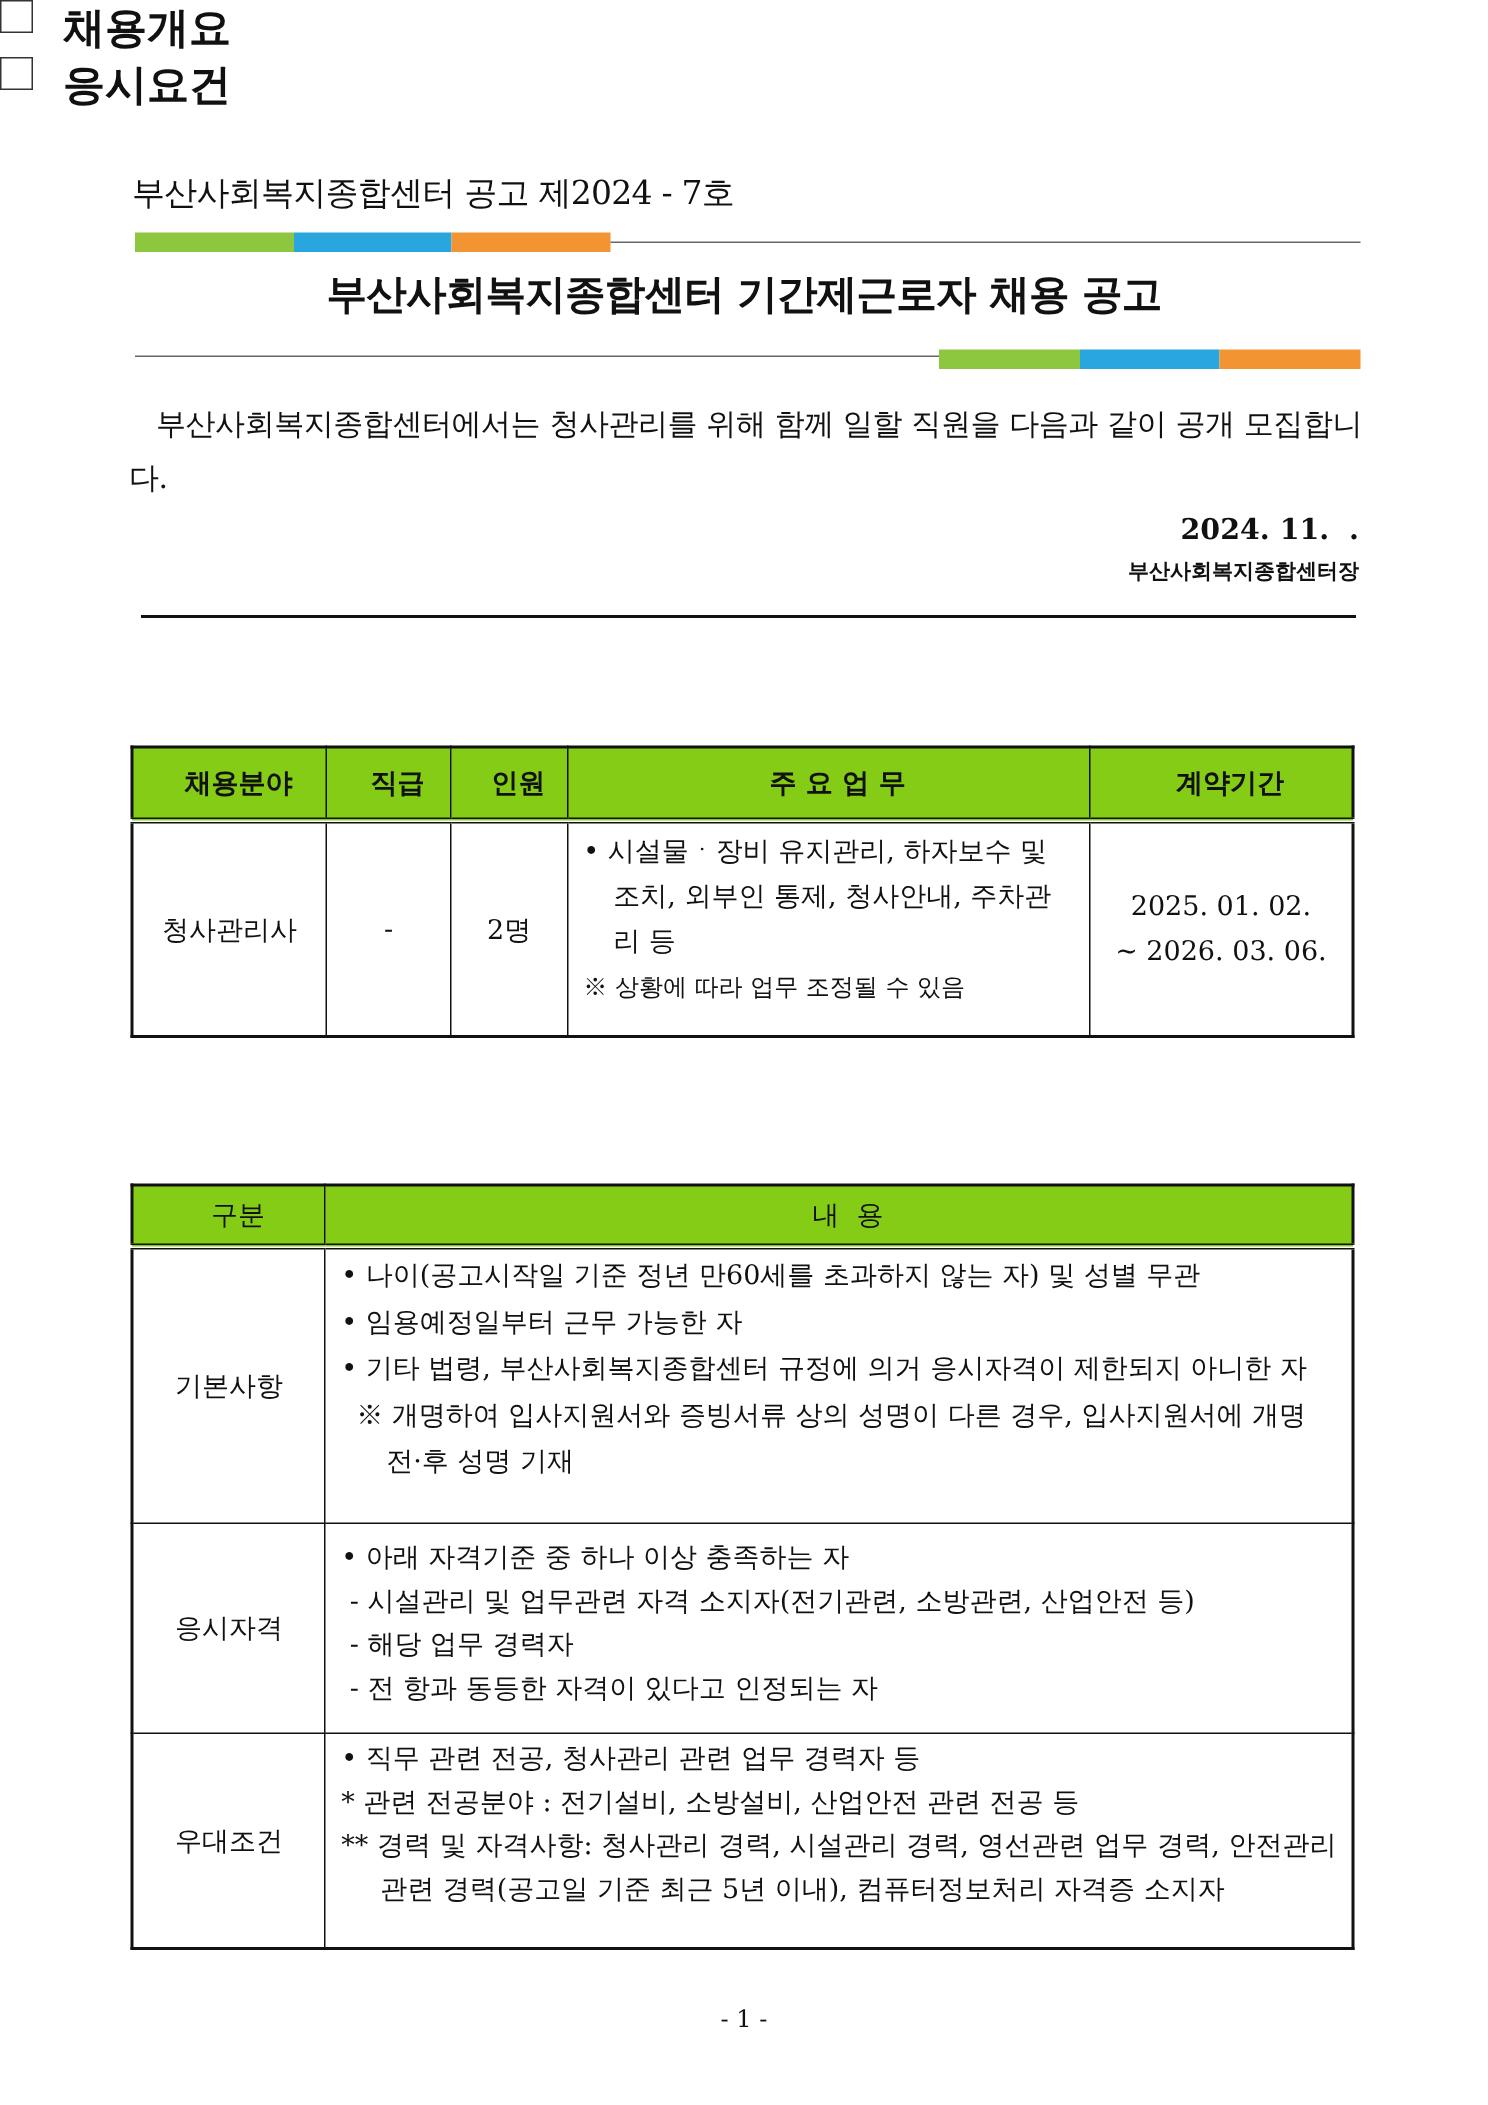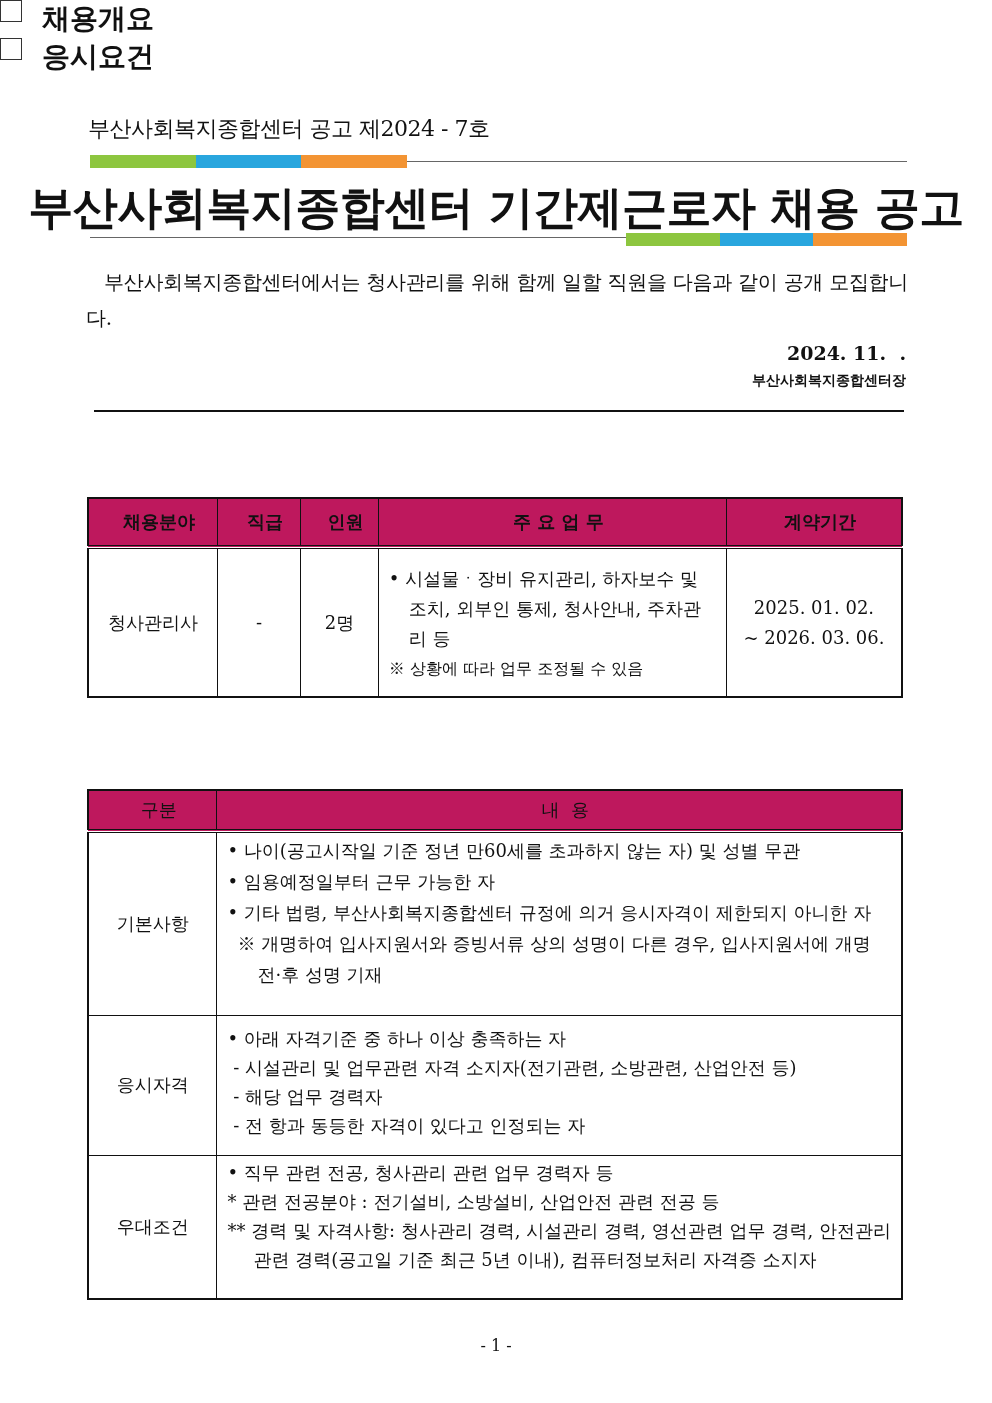--- a/index.html
+++ b/index.html
@@ -4,39 +4,39 @@
 <style>
   html, body { margin: 0; padding: 0; background: #ffffff; }
   body { width: 992px; height: 1403px; position: relative; overflow: hidden;
          font-family: "DejaVu Serif", "Liberation Serif", serif; color: #111; }
   .abs { position: absolute; }
   .notice-no { left: 88px; top: 114px; font-size: 22px; letter-spacing: -0.5px; }
   .bar { position: absolute; height: 13px; }
   .line { position: absolute; height: 1px; background: #666; }
   .title { left: 0; width: 992px; top: 178px; text-align: center;
            font-family: "DejaVu Sans", "Liberation Sans", sans-serif; font-weight: bold;
-           font-size: 45px; letter-spacing: -0.5px; }
+           font-size: 27px; letter-spacing: -0.5px; }
   .intro { left: 86px; top: 264px; width: 822px; font-size: 20px; line-height: 36px;
            text-align: justify; letter-spacing: -0.3px; }
   .intro .indent { display: inline-block; width: 18px; }
   .date { right: 86px; top: 342px; font-size: 19px; font-weight: bold; }
   .signer { right: 86px; top: 372px; font-size: 14px; font-weight: bold; }
   .rule { left: 94px; width: 810px; top: 410px; height: 2px; background: #111; }
   .section { left: 88px; font-family: "DejaVu Sans", "Liberation Sans", sans-serif;
              font-weight: bold; font-size: 28px; display: flex; align-items: flex-start; }
   .section .box { width: 20px; height: 20px; border: 1.5px solid #333; margin-right: 20px; display: inline-block; }
   table { position: absolute; border-collapse: collapse; left: 87px; width: 816px;
           font-size: 18px; }
   td, th { border: 1px solid #111; padding: 0; }
-  th { background: #be185d; font-weight: normal; height: 46px; padding-left: 12px; }
+  th { background: #84cc16; font-weight: normal; height: 46px; padding-left: 12px; }
   th.bold { font-weight: bold; }
   thead tr th { border-bottom: 4px double #111; }
   table.outer { border: 2px solid #111; }
   .center { text-align: center; vertical-align: middle; }
-  .duties { padding: 15px 8px 12px 10px; line-height: 30px; vertical-align: top; }
+  .duties { padding: 4px 8px 12px 10px; line-height: 30px; vertical-align: top; }
   .duties .note { font-size: 16px; }
   .req { padding: 2px 10px 2px 10px; line-height: 31px; vertical-align: top; margin-top: 38px; }
   .hang { padding-left: 20px; text-indent: -20px; }
   .small { font-size: 18px; }
   .pageno { left: 0; width: 992px; top: 1336px; text-align: center; font-size: 16px; }
 </style>
 </head>
 <body>
 
 <div class="abs notice-no">부산사회복지종합센터 공고 제2024 - 7호</div>

